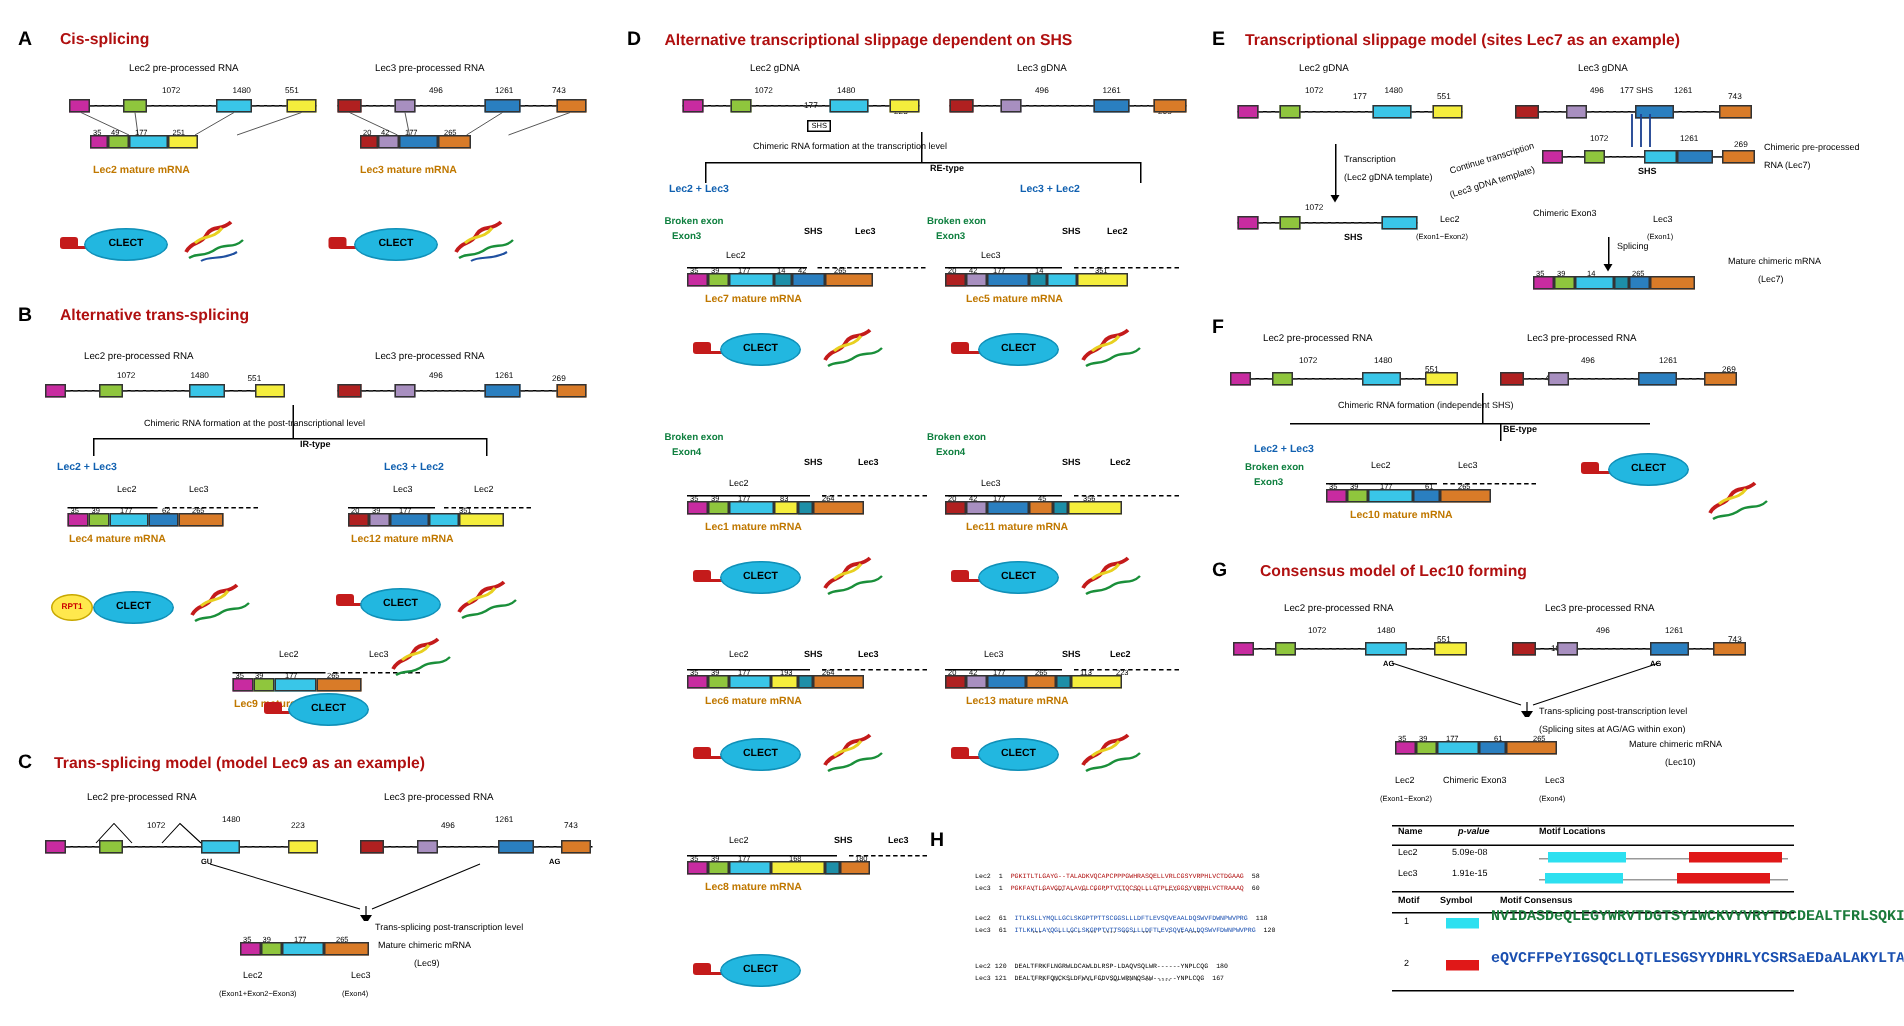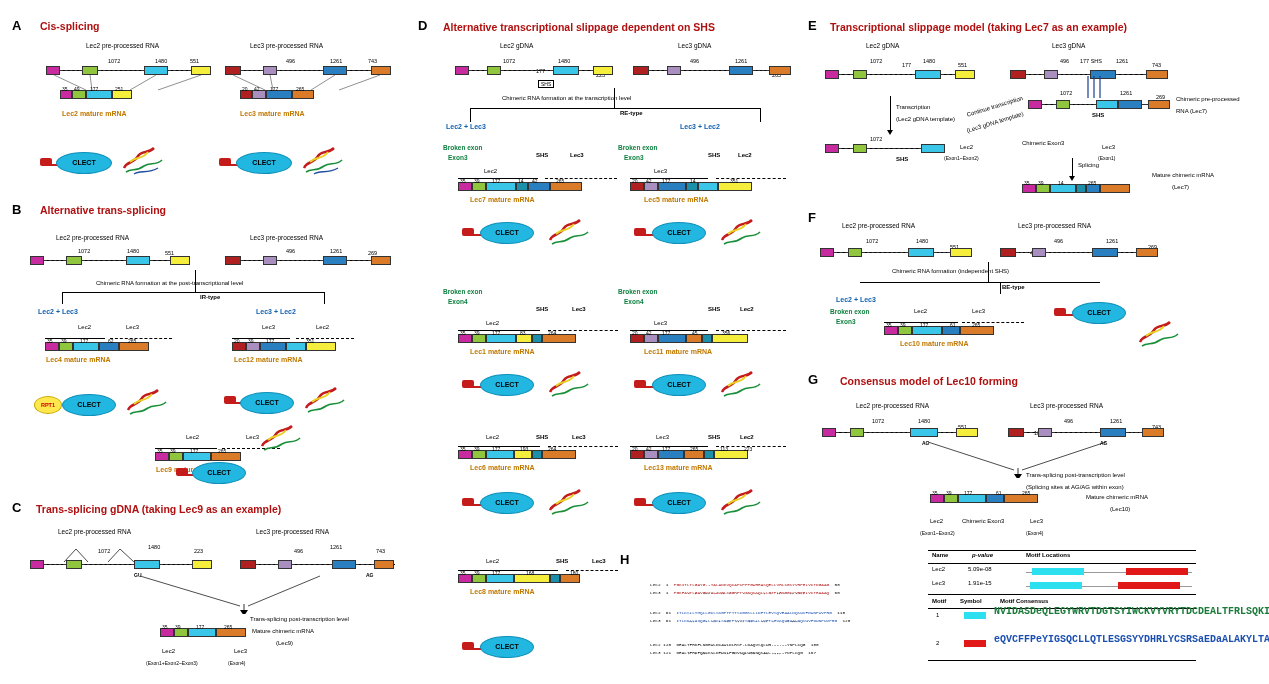--- a/index.html
+++ b/index.html
@@ -229,21 +229,21 @@
 <div class="protline" style="left:182px;top:474px;width:14px;"></div>
 <div class="nterm" style="left:176px;top:468px;"></div>
 <div class="clect" style="left:192px;top:462px;width:52px;height:20px;line-height:20px;">CLECT</div>
 <svg class="struct" style="left:258px;top:420px;" viewBox="0 0 46 34">
   <path d="M4,26 C8,18 14,22 18,14 C22,8 28,12 34,6" stroke="#c41b1b" stroke-width="2.5" fill="none"></path>
   <path d="M6,30 C12,26 16,30 24,24 C30,20 36,24 42,18" stroke="#1a8f3a" stroke-width="1.6" fill="none"></path>
   <path d="M10,20 C16,14 22,18 28,10" stroke="#e8d020" stroke-width="2" fill="none"></path>
 </svg>
 
 <div class="plabel" style="left:12px;top:500px;">C</div>
-<div class="ptitle" style="left:36px;top:503px;">Trans-splicing gDNA (taking Lec9 as an example)</div>
+<div class="ptitle" style="left:36px;top:503px;">Trans-splicing model (model Lec9 as an example)</div>
 
 <div class="subttl" style="left:58px;top:528px;">Lec2 pre-processed RNA</div>
 <div class="subttl" style="left:256px;top:528px;">Lec3 pre-processed RNA</div>
 <div class="num" style="left:98px;top:548px;">1072</div>
 <div class="num" style="left:148px;top:544px;">1480</div>
 <div class="num" style="left:194px;top:548px;">223</div>
 <div class="exrow" style="left:30px;top:560px;width:182px;">
   <div class="line" style="left:0;top:4px;width:182px;"></div>
   <div class="ex" style="left:0;width:14px;background:#c82ba0;"></div>
   <div class="dash" style="left:14px;top:4px;width:22px;"></div>
@@ -536,21 +536,21 @@
 <div class="tiny" style="left:474px;top:570px;">39</div>
 <div class="tiny" style="left:492px;top:570px;">177</div>
 <div class="tiny" style="left:526px;top:570px;">168</div>
 <div class="tiny" style="left:570px;top:570px;">180</div>
 <div class="mrna-lbl" style="left:470px;top:588px;">Lec8 mature mRNA</div>
 <div class="protline" style="left:470px;top:648px;width:14px;"></div>
 <div class="nterm" style="left:462px;top:642px;"></div>
 <div class="clect" style="left:480px;top:636px;width:52px;height:20px;line-height:20px;">CLECT</div>
 
 <div class="plabel" style="left:808px;top:18px;">E</div>
-<div class="ptitle" style="left:830px;top:21px;">Transcriptional slippage model (taking Lec7 as an example)</div>
+<div class="ptitle" style="left:830px;top:21px;">Transcriptional slippage model (sites Lec7 as an example)</div>
 
 <div class="subttl" style="left:866px;top:42px;">Lec2 gDNA</div>
 <div class="subttl" style="left:1052px;top:42px;">Lec3 gDNA</div>
 <div class="num" style="left:870px;top:58px;">1072</div>
 <div class="num" style="left:902px;top:62px;">177</div>
 <div class="num" style="left:923px;top:58px;">1480</div>
 <div class="num" style="left:958px;top:62px;">551</div>
 <div class="exrow" style="left:825px;top:70px;width:150px;">
   <div class="line" style="left:0;top:4px;width:150px;"></div>
   <div class="ex" style="left:0;width:14px;background:#c82ba0;"></div>

